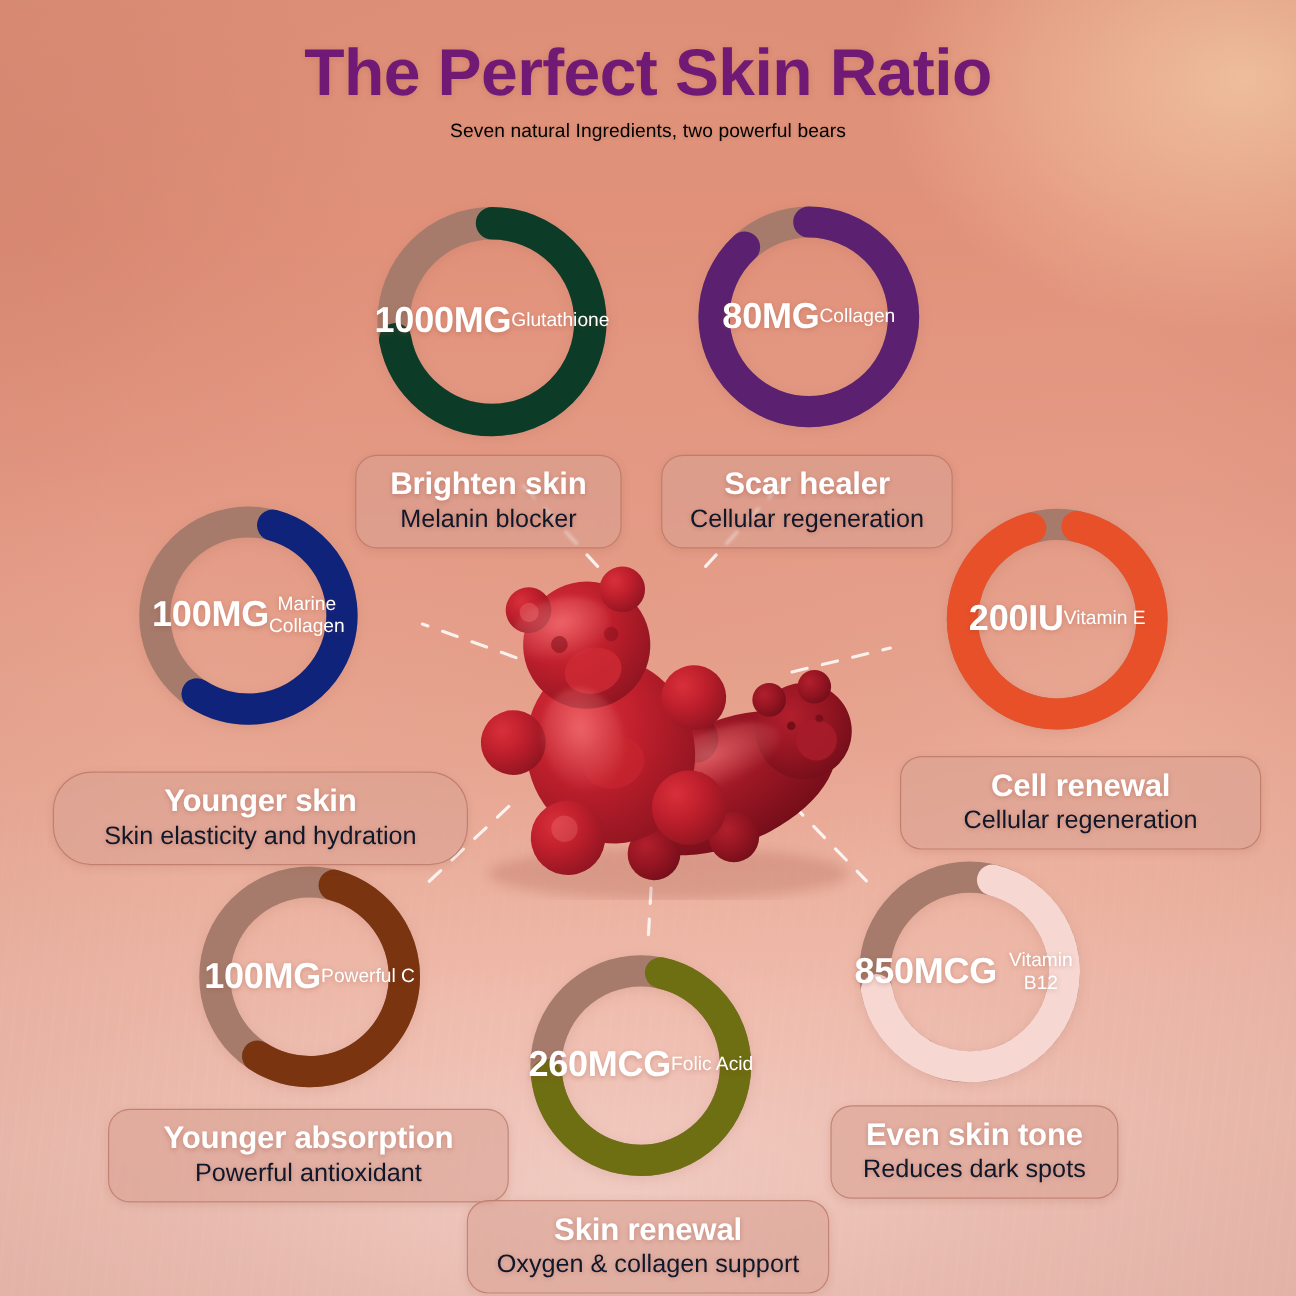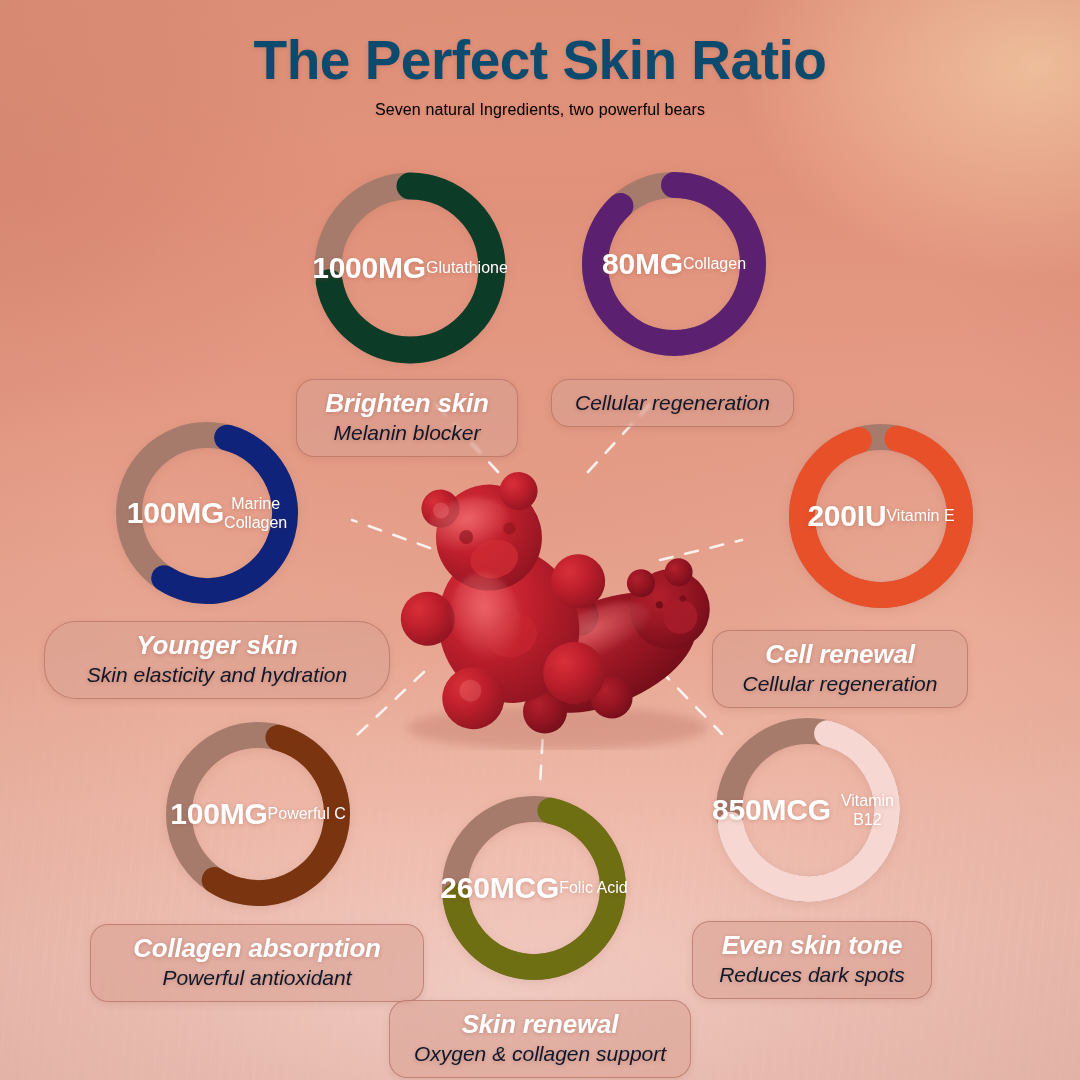--- a/index.html
+++ b/index.html
@@ -66,21 +66,21 @@
   
   #header {
     position: absolute; top: 0; left: 0; right: 0;
     z-index: 6; text-align: center; padding-top: 23px;
   }
   #eyebrow {
     font-size: 27px; font-weight: bold; letter-spacing: 1.1px;
     color: #7d2a25;
   }
   #title {
-    font-size: 55px; font-weight: bold; color: #0c4a6e;
+    font-size: 55px; font-weight: bold; color: #701a75;
     letter-spacing: -0.5px; line-height: 1.12; margin-top: 7px;
     text-shadow: 0 1px 5px rgba(150,70,50,0.22);
   }
   #subtitle {
     font-size: 16px; color: #000000; margin-top: 9px;
     letter-spacing: 0.1px;
     text-shadow: 0 1px 3px rgba(150,70,50,0.25);
   }
 
   
@@ -110,21 +110,20 @@
   
   .card {
     position: absolute; z-index: 5;
     background: rgba(216,160,146,0.55);
     border: 1.6px solid rgba(175,105,88,0.62);
     border-radius: 18px;
     padding: 9px 18px 11px 18px;
     text-align: center; color: #ffffff;
     backdrop-filter: blur(1.5px);
     box-shadow: 0 2px 7px rgba(130,65,50,0.13);
-    font-style: italic;
   }
   .card .ttl {
     font-size: 26px; font-weight: bold; line-height: 1.15; letter-spacing: -0.2px;
     text-shadow: 0 1px 4px rgba(130,60,48,0.32);
   }
   .card .sub {
     font-size: 21px; font-weight: normal; line-height: 1.2; margin-top: 1px;
     color: #0f172a;
     text-shadow: 0 1px 4px rgba(130,60,48,0.32);
   }
@@ -297,35 +296,36 @@
     <div class="ing">Vitamin B12</div>
   </div>
 </div>
 
 <div class="card" style="left:296px; top:379px; width:222px;">
   <div class="ttl">Brighten skin</div>
   <div class="sub">Melanin blocker</div>
 </div>
 
 <div class="card" style="left:551px; top:379px; width:243px;">
+  <div class="ttl">Scar healer</div>
   <div class="sub">Cellular regeneration</div>
 </div>
 
-<div class="card" style="left:44px; top:621px; width:346px;border-radius:32px;">
+<div class="card" style="left:44px; top:643px; width:346px;border-radius:32px;">
   <div class="ttl">Younger skin</div>
   <div class="sub">Skin elasticity and hydration</div>
 </div>
 
-<div class="card" style="left:712px; top:630px; width:256px;">
+<div class="card" style="left:750px; top:630px; width:301px;">
   <div class="ttl">Cell renewal</div>
   <div class="sub">Cellular regeneration</div>
 </div>
 
 <div class="card" style="left:90px; top:924px; width:334px;">
-  <div class="ttl">Collagen absorption</div>
+  <div class="ttl">Younger absorption</div>
   <div class="sub">Powerful antioxidant</div>
 </div>
 
 <div class="card" style="left:389px; top:1000px; width:302px;">
   <div class="ttl">Skin renewal</div>
   <div class="sub">Oxygen &amp; collagen support</div>
 </div>
 
 <div class="card" style="left:692px; top:921px; width:240px;">
   <div class="ttl">Even skin tone</div>

